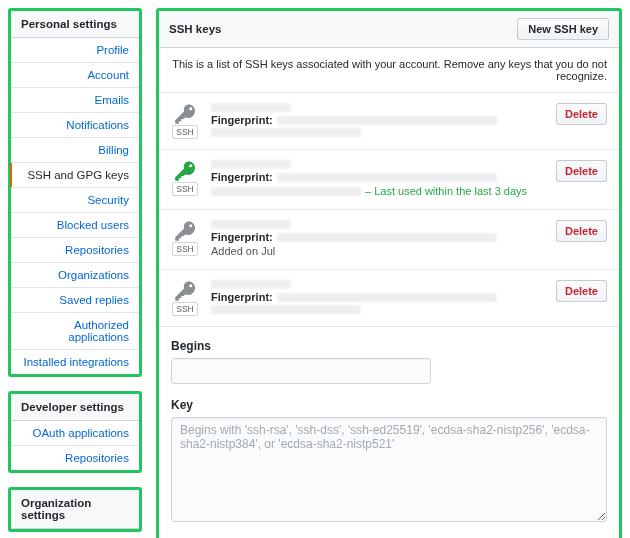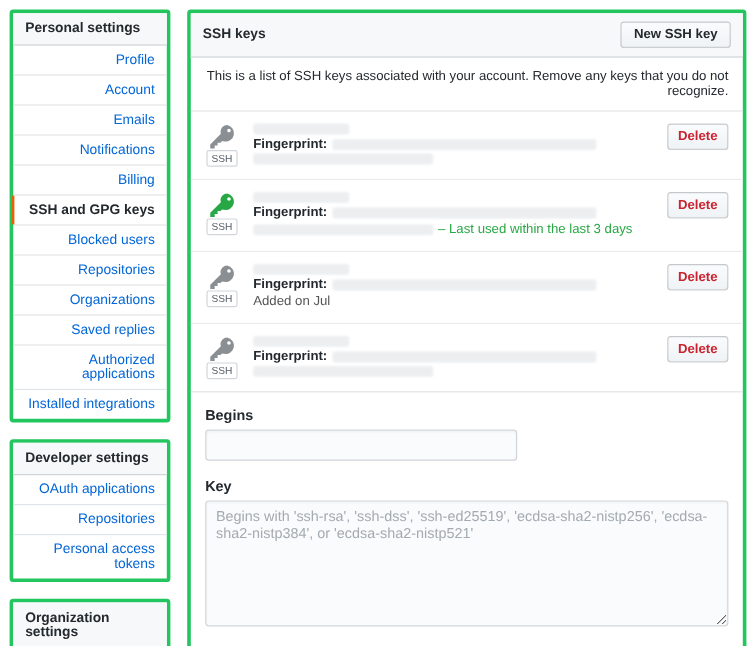--- a/index.html
+++ b/index.html
@@ -35,21 +35,21 @@
     display: block;
     padding: 6px 10px;
     color: #0366d6;
     text-decoration: none;
     font-size: 11.5px;
     cursor: pointer;
     text-align: right;
   }
   .nav-list a.active {
     color: #24292e;
-    font-weight: 700;
+    font-weight: 400;
     position: relative;
   }
   .nav-list a.active::before {
     content: "";
     position: absolute;
     left: -1px; top: 0; bottom: 0;
     width: 2px;
     background: #e36209;
   }
 
@@ -159,20 +159,23 @@
           <li>
             <a>Notifications</a>
           </li>
           <li>
             <a>Billing</a>
           </li>
           <li>
             <a class="active">SSH and GPG keys</a>
           </li>
           <li>
+            <a>Security</a>
+          </li>
+          <li>
             <a>Blocked users</a>
           </li>
           <li>
             <a>Repositories</a>
           </li>
           <li>
             <a>Organizations</a>
           </li>
           <li>
             <a>Saved replies</a>
@@ -186,23 +189,20 @@
         </ul>
       </div>
       <div class="panel">
         <div class="panel-header">Developer settings</div>
         <ul class="nav-list">
           <li>
             <a>OAuth applications</a>
           </li>
           <li>
             <a>Repositories</a>
-          </li>
-          <li>
-            <a>Personal access tokens</a>
           </li>
         </ul>
       </div>
       <div class="panel">
         <div class="panel-header">Organization settings</div>
       </div>
     </aside>
 
   <section class="main">
     <div class="panel">

